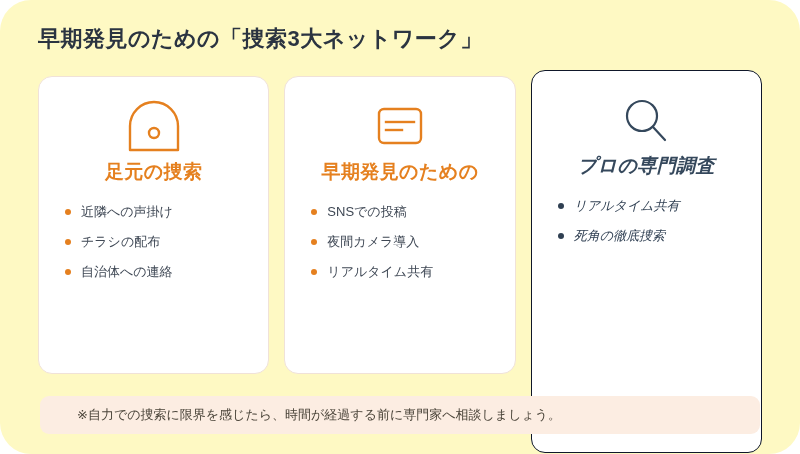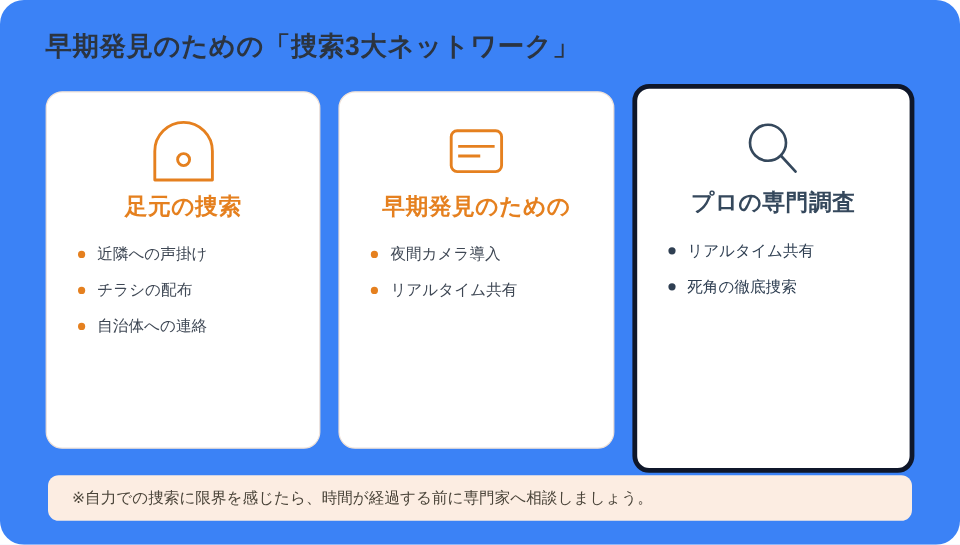--- a/index.html
+++ b/index.html
@@ -10,22 +10,22 @@
   body {
     width: 800px;
     height: 454px;
     overflow: hidden;
     font-family: "Liberation Sans", "DejaVu Sans", sans-serif;
   }
   .page {
     position: relative;
     width: 800px;
     height: 454px;
-    background: #3b82f6;
-    border-radius: 20px;
+    background: #fef9c3;
+    border-radius: 31px;
     box-sizing: border-box;
     overflow: hidden;
   }
 
   
   .page-title {
     position: absolute;
     left: 38px;
     top: 24px;
     font-size: 22px;
@@ -51,23 +51,24 @@
     background: #FFFFFF;
     border: 1px solid #F0E2D8;
     border-radius: 14px;
     box-sizing: border-box;
     padding: 18px 16px 0 16px;
     display: flex;
     flex-direction: column;
     align-items: center;
   }
   .card.featured {
-    border: 4px solid #0f172a;
+    border: 1px solid #0f172a;
     margin-top: -6px;
-    height: 324px;
+    height: 383px;
+    font-style: italic;
   }
 
   
   .card-icon {
     height: 62px;
     display: flex;
     align-items: center;
     justify-content: center;
   }
   .card-icon svg { display: block; }
@@ -119,21 +120,21 @@
     position: absolute;
     left: 40px;
     top: 396px;
     width: 720px;
     height: 38px;
     background: #FCEDE2;
     border-radius: 9px;
     box-sizing: border-box;
     display: flex;
     align-items: center;
-    padding-left: 20px;
+    padding-left: 37px;
   }
   .footer-note-text {
     font-size: 13px;
     color: #4A4439;
     white-space: nowrap;
   }
 </style>
 </head>
 <body>
 
@@ -161,20 +162,21 @@
     <div class="card">
       <div class="card-icon">
         <svg width="62" height="52" viewBox="0 0 62 52" fill="none">
           <rect x="10" y="9" width="42" height="34" rx="5" ry="5" stroke="#E5801F" stroke-width="2.4" fill="none"></rect>
           <line x1="17" y1="22" x2="45" y2="22" stroke="#E5801F" stroke-width="2.4" stroke-linecap="square"></line>
           <line x1="17" y1="30" x2="33" y2="30" stroke="#E5801F" stroke-width="2.4" stroke-linecap="square"></line>
         </svg>
       </div>
       <div class="card-heading">早期発見のための</div>
       <ul class="card-list">
+        <li><span class="dot"></span><span>SNSでの投稿</span></li>
         <li><span class="dot"></span><span>夜間カメラ導入</span></li>
         <li><span class="dot"></span><span>リアルタイム共有</span></li>
       </ul>
     </div>
 
     <div class="card featured">
       <div class="card-icon">
         <svg width="62" height="56" viewBox="0 0 62 56" fill="none">
           <circle cx="27" cy="24" r="15" stroke="#35485C" stroke-width="2.2" fill="none"></circle>
           <line x1="38" y1="35" x2="50" y2="48" stroke="#35485C" stroke-width="2.2" stroke-linecap="round"></line>

